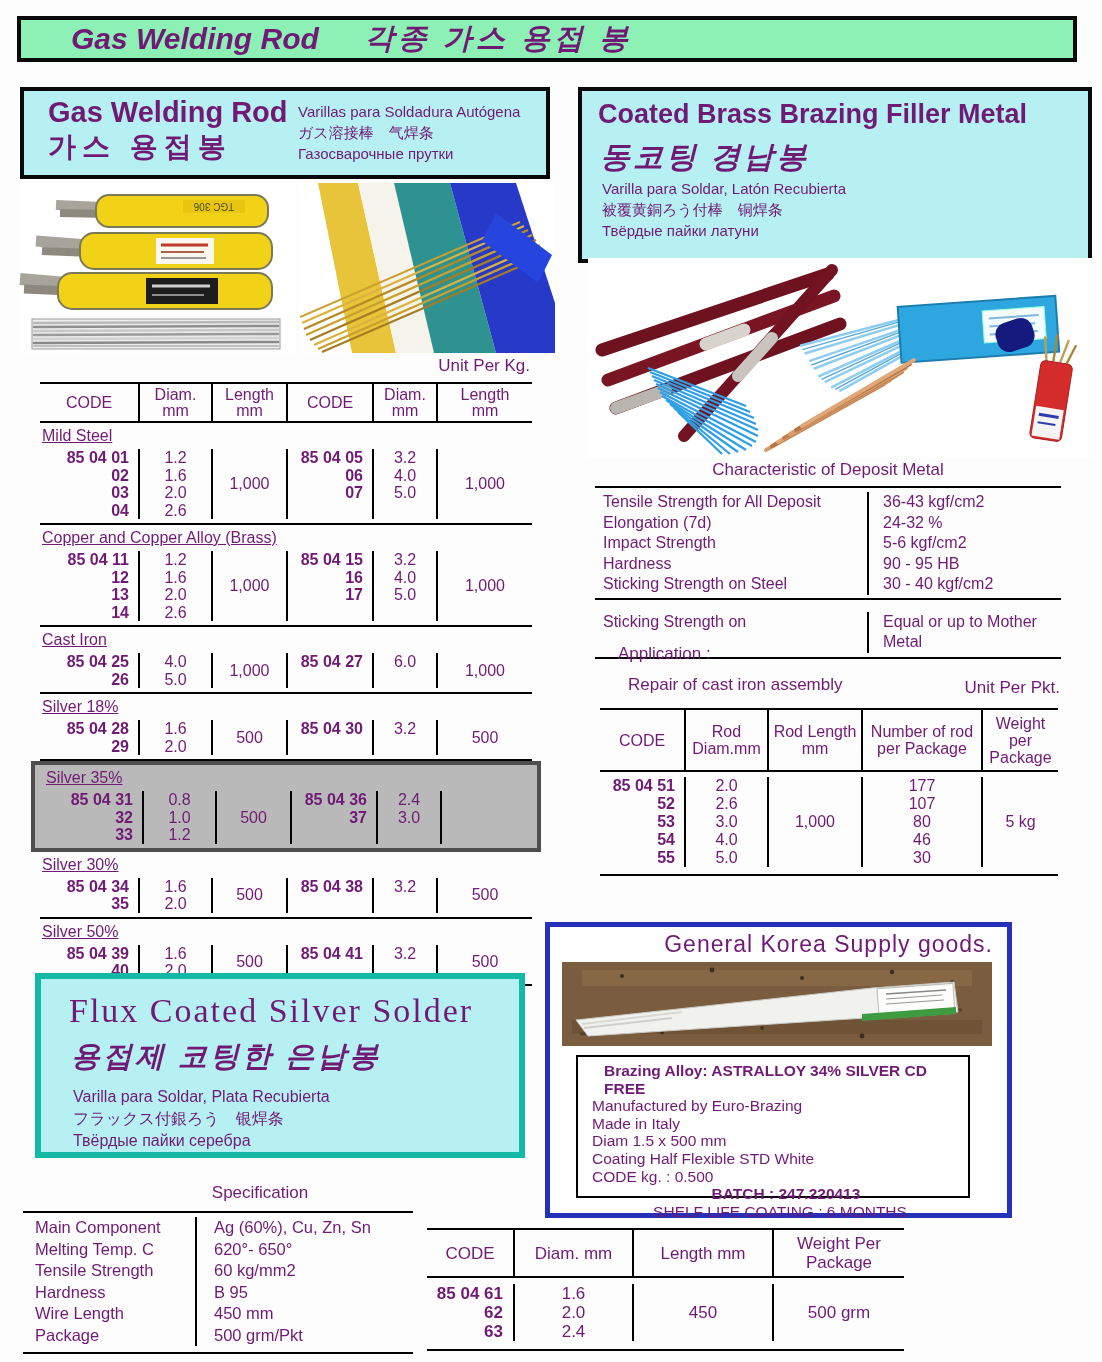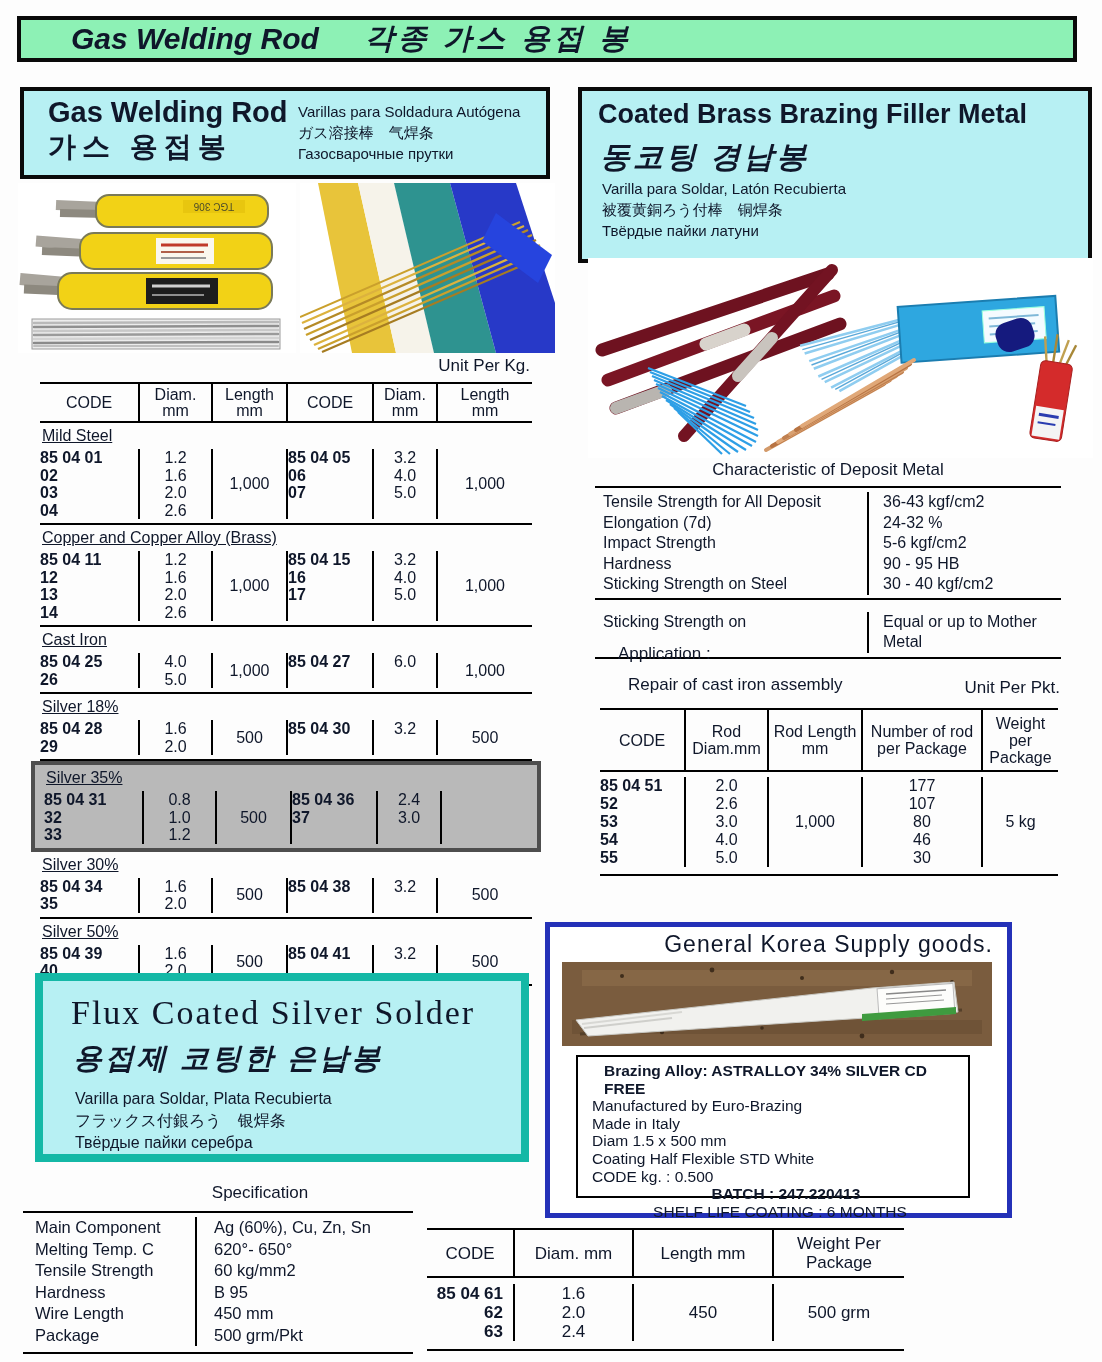--- a/index.html
+++ b/index.html
@@ -1,17 +1,17 @@
 <!DOCTYPE html>
 <html><head>
 <meta charset="utf-8">
 <style>
   html,body{margin:0;padding:0;background:#fff;}
   .page{position:relative;width:1102px;height:1362px;background:#fdfdfd;
-        font-family:"Liberation Sans","DejaVu Sans",sans-serif;color:#0f172a;overflow:hidden;}
+        font-family:"Liberation Sans","DejaVu Sans",sans-serif;color:#701a75;overflow:hidden;}
 
   
   .banner{position:absolute;left:17px;top:16px;width:1002px;height:38px;background:#8df1b5;
           border:4px solid #0a0a0a;display:flex;align-items:center;gap:46px;padding-left:50px;}
   .banner .en{font-size:30px;font-weight:bold;font-style:italic;}
   .banner .ko{font-size:29px;font-weight:bold;font-style:italic;letter-spacing:4px;}
 
   
   .hbox{position:absolute;background:#b7f0f3;border:4px solid #0a0a0a;box-sizing:content-box;}
   #gas-hdr{left:20px;top:87px;width:522px;height:84px;display:flex;}
@@ -31,21 +31,21 @@
   .gtable{position:absolute;left:40px;top:382px;width:492px;font-size:16px;}
   .gcols{display:grid;grid-template-columns:100px 73px 75px 86px 64px 94px;}
   .g-head{border-top:2px solid #000;border-bottom:2px solid #000;text-align:center;}
   .g-head .hc{display:flex;flex-direction:column;justify-content:center;padding:3px 0 2px;line-height:16px;}
   .bdr{border-right:2px solid #000;}
   .g-sec{border-bottom:2px solid #000;}
   .g-title{font-size:16px;padding:3px 0 1px 2px;line-height:20px;}
   .g-title span{text-decoration:underline;}
   .g-data{padding:2px 0 4px;}
   .g-data .cell div{line-height:17.5px;}
-  .cell-code{padding-right:9px;font-weight:bold;}
+  .cell-code{text-align:right;padding-right:9px;font-weight:bold;}
   .cell-num{text-align:center;}
   .cell-len{display:flex;align-items:center;justify-content:center;}
   .hl{background:#b9b9b9;border:4px solid #4e4e4e;margin:0 -9px;padding:0 9px;}
 
   
   .char-title{position:absolute;left:595px;top:460px;width:466px;text-align:center;font-size:17px;}
   .char{position:absolute;left:595px;top:486px;width:466px;border-top:2px solid #000;border-bottom:2px solid #000;font-size:16px;}
   .char .grid2{display:grid;grid-template-columns:272px 194px;}
   .char .lab div{padding-left:8px;line-height:20.5px;}
   .char .val{border-left:2px solid #000;}
@@ -69,21 +69,21 @@
   .korea{position:absolute;left:545px;top:922px;width:457px;height:286px;border:5px solid #2431b8;background:#fff;}
   .k-title{text-align:right;padding:4px 14px 0 8px;font-size:23px;letter-spacing:1px;}
   .k-photo{display:block;margin:4px 0 0 12px;}
   .k-info{margin:9px 0 0 26px;width:390px;height:134px;border:2px solid #000;padding-top:5px;
           font-size:15.5px;line-height:17.6px;}
   .k-info .ln{padding-left:14px;}
   .k-b{font-weight:bold;margin-left:12px;}
   .k-c{text-align:center;padding-left:0;}
 
   
-  .flux{position:absolute;left:35px;top:973px;width:478px;height:173px;background:#b7f0f3;border:8px solid #14b8a6;}
+  .flux{position:absolute;left:35px;top:973px;width:478px;height:173px;background:#b7f0f3;border:6px solid #14b8a6;}
   .f-en{font-family:"Liberation Serif","DejaVu Serif",serif;font-size:34px;letter-spacing:2px;margin:13px 0 0 28px;}
   .f-ko{font-size:29px;font-weight:bold;font-style:italic;letter-spacing:3px;margin:7px 0 0 30px;}
   .f-langs{margin:9px 0 0 32px;font-size:16px;line-height:22px;}
 
   
   .spec-title{position:absolute;left:140px;top:1183px;width:240px;text-align:center;font-size:17px;}
   .spec{position:absolute;left:23px;top:1211px;width:390px;border-top:2px solid #000;border-bottom:2px solid #000;
         display:grid;grid-template-columns:172px 218px;padding:4px 0 6px;font-size:16.5px;}
   .spec .lab div{padding-left:12px;line-height:21.5px;}
   .spec .val{border-left:2px solid #000;}

